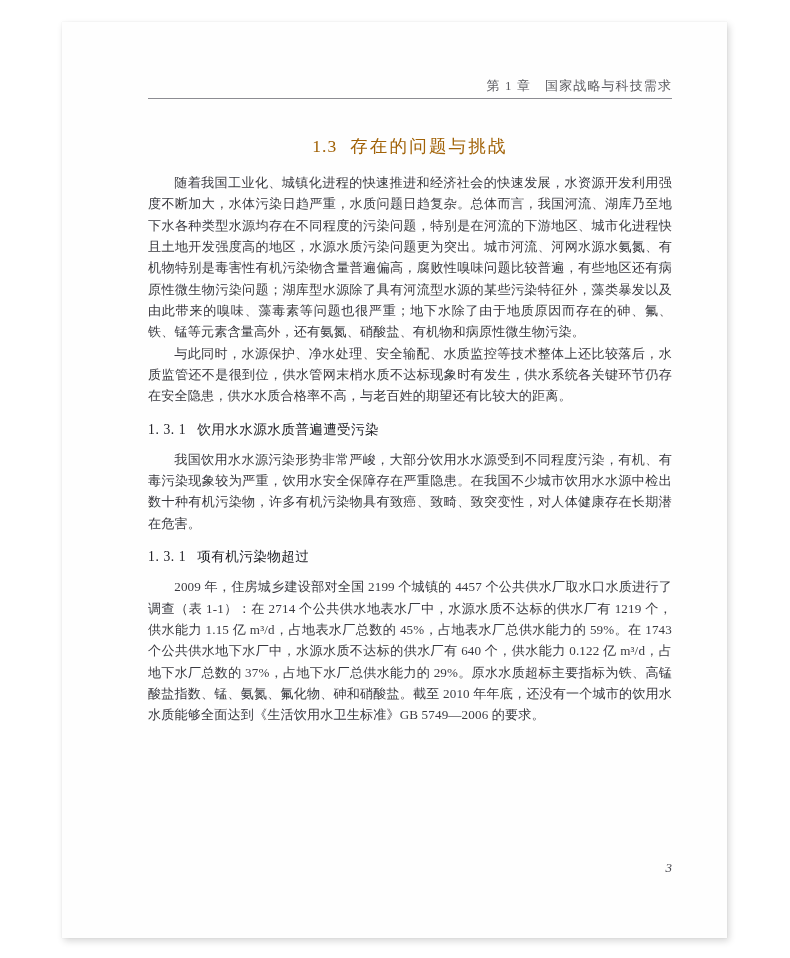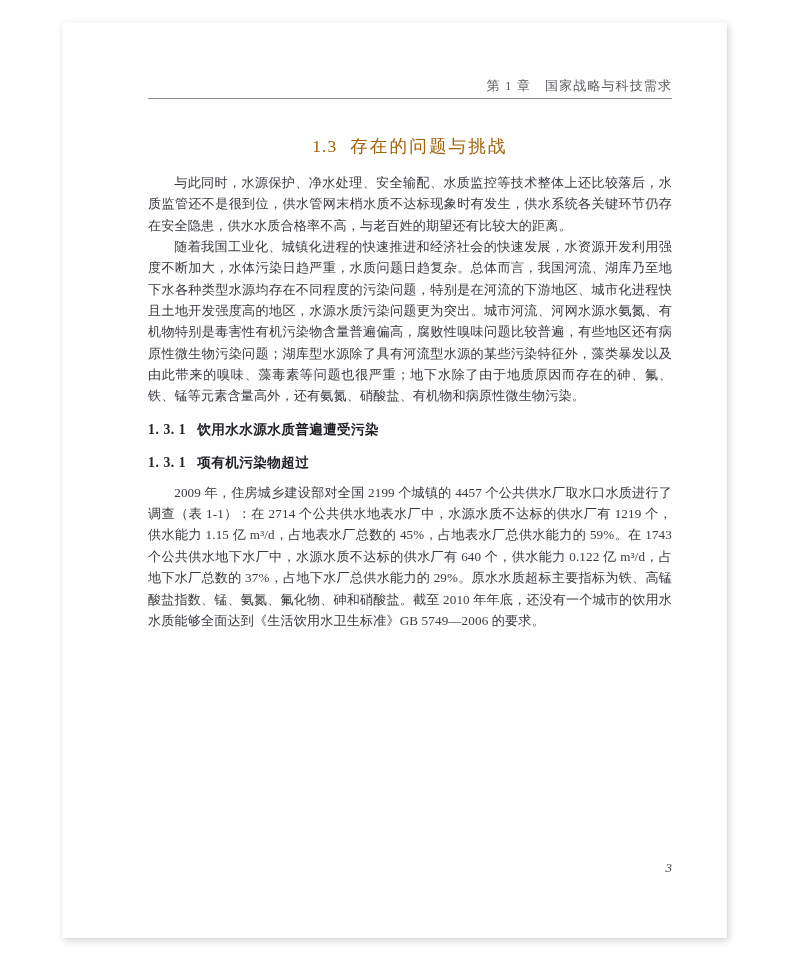--- a/index.html
+++ b/index.html
@@ -97,21 +97,21 @@
     font-family: "Liberation Serif", "DejaVu Serif", serif;
   }
   p.para.tail {
     text-align-last: left;
   }
 
   h3.subhead {
     margin: 13px 0 9px 0;
     font-size: 13.6px;
     line-height: 20px;
-    font-weight: bold;
+    font-weight: normal;
     color: #222228;
     letter-spacing: 0.4px;
     font-family: "Liberation Sans", "DejaVu Sans", sans-serif;
   }
   h3.subhead .sh-num {
     font-family: "Liberation Serif", "DejaVu Serif", serif;
     margin-right: 11px;
     letter-spacing: 0.6px;
   }
   h3.subhead .sh-txt {
@@ -142,29 +142,30 @@
         <div class="header-text">第 1 章　国家战略与科技需求</div>
         <div class="header-rule"></div>
       </div>
 
       <div class="section-title">
         <span class="num">1.3</span><span>存在的问题与挑战</span>
       </div>
 
       <div class="body-col">
 
+        <p class="para">随着我国工业化、城镇化进程的快速推进和经济社会的快速发展，水资源开发利用强度不断加大，水体污染日趋严重，水质问题日趋复杂。总体而言，我国河流、湖库乃至地下水各种类型水源均存在不同程度的污染问题，特别是在河流的下游地区、城市化进程快且土地开发强度高的地区，水源水质污染问题更为突出。城市河流、河网水源水氨氮、有机物特别是毒害性有机污染物含量普遍偏高，腐败性嗅味问题比较普遍，有些地区还有病原性微生物污染问题；湖库型水源除了具有河流型水源的某些污染特征外，藻类暴发以及由此带来的嗅味、藻毒素等问题也很严重；地下水除了由于地质原因而存在的砷、氟、铁、锰等元素含量高外，还有氨氮、硝酸盐、有机物和病原性微生物污染。</p>
+
         <p class="para">与此同时，水源保护、净水处理、安全输配、水质监控等技术整体上还比较落后，水质监管还不是很到位，供水管网末梢水质不达标现象时有发生，供水系统各关键环节仍存在安全隐患，供水水质合格率不高，与老百姓的期望还有比较大的距离。</p>
-
-        <p class="para">随着我国工业化、城镇化进程的快速推进和经济社会的快速发展，水资源开发利用强度不断加大，水体污染日趋严重，水质问题日趋复杂。总体而言，我国河流、湖库乃至地下水各种类型水源均存在不同程度的污染问题，特别是在河流的下游地区、城市化进程快且土地开发强度高的地区，水源水质污染问题更为突出。城市河流、河网水源水氨氮、有机物特别是毒害性有机污染物含量普遍偏高，腐败性嗅味问题比较普遍，有些地区还有病原性微生物污染问题；湖库型水源除了具有河流型水源的某些污染特征外，藻类暴发以及由此带来的嗅味、藻毒素等问题也很严重；地下水除了由于地质原因而存在的砷、氟、铁、锰等元素含量高外，还有氨氮、硝酸盐、有机物和病原性微生物污染。</p>
 
 
         <h3 class="subhead gap-before-head">
           <span class="sh-num">1. 3. 1</span><span class="sh-txt">饮用水水源水质普遍遭受污染</span>
         </h3>
 
+        <p class="para tail">我国饮用水水源污染形势非常严峻，大部分饮用水水源受到不同程度污染，有机、有毒污染现象较为严重，饮用水安全保障存在严重隐患。在我国不少城市饮用水水源中检出数十种有机污染物，许多有机污染物具有致癌、致畸、致突变性，对人体健康存在长期潜在危害。</p>
 
         <h3 class="subhead gap-before-head">
           <span class="sh-num">1. 3. 1</span><span class="sh-txt">项有机污染物超过</span>
         </h3>
 
 
         <p class="para tail">2009 年，住房城乡建设部对全国 2199 个城镇的 4457 个公共供水厂取水口水质进行了调查（表 1-1）：在 2714 个公共供水地表水厂中，水源水质不达标的供水厂有 1219 个，供水能力 1.15 亿 m³/d，占地表水厂总数的 45%，占地表水厂总供水能力的 59%。在 1743 个公共供水地下水厂中，水源水质不达标的供水厂有 640 个，供水能力 0.122 亿 m³/d，占地下水厂总数的 37%，占地下水厂总供水能力的 29%。原水水质超标主要指标为铁、高锰酸盐指数、锰、氨氮、氟化物、砷和硝酸盐。截至 2010 年年底，还没有一个城市的饮用水水质能够全面达到《生活饮用水卫生标准》GB 5749—2006 的要求。</p>
 
       </div>
 

